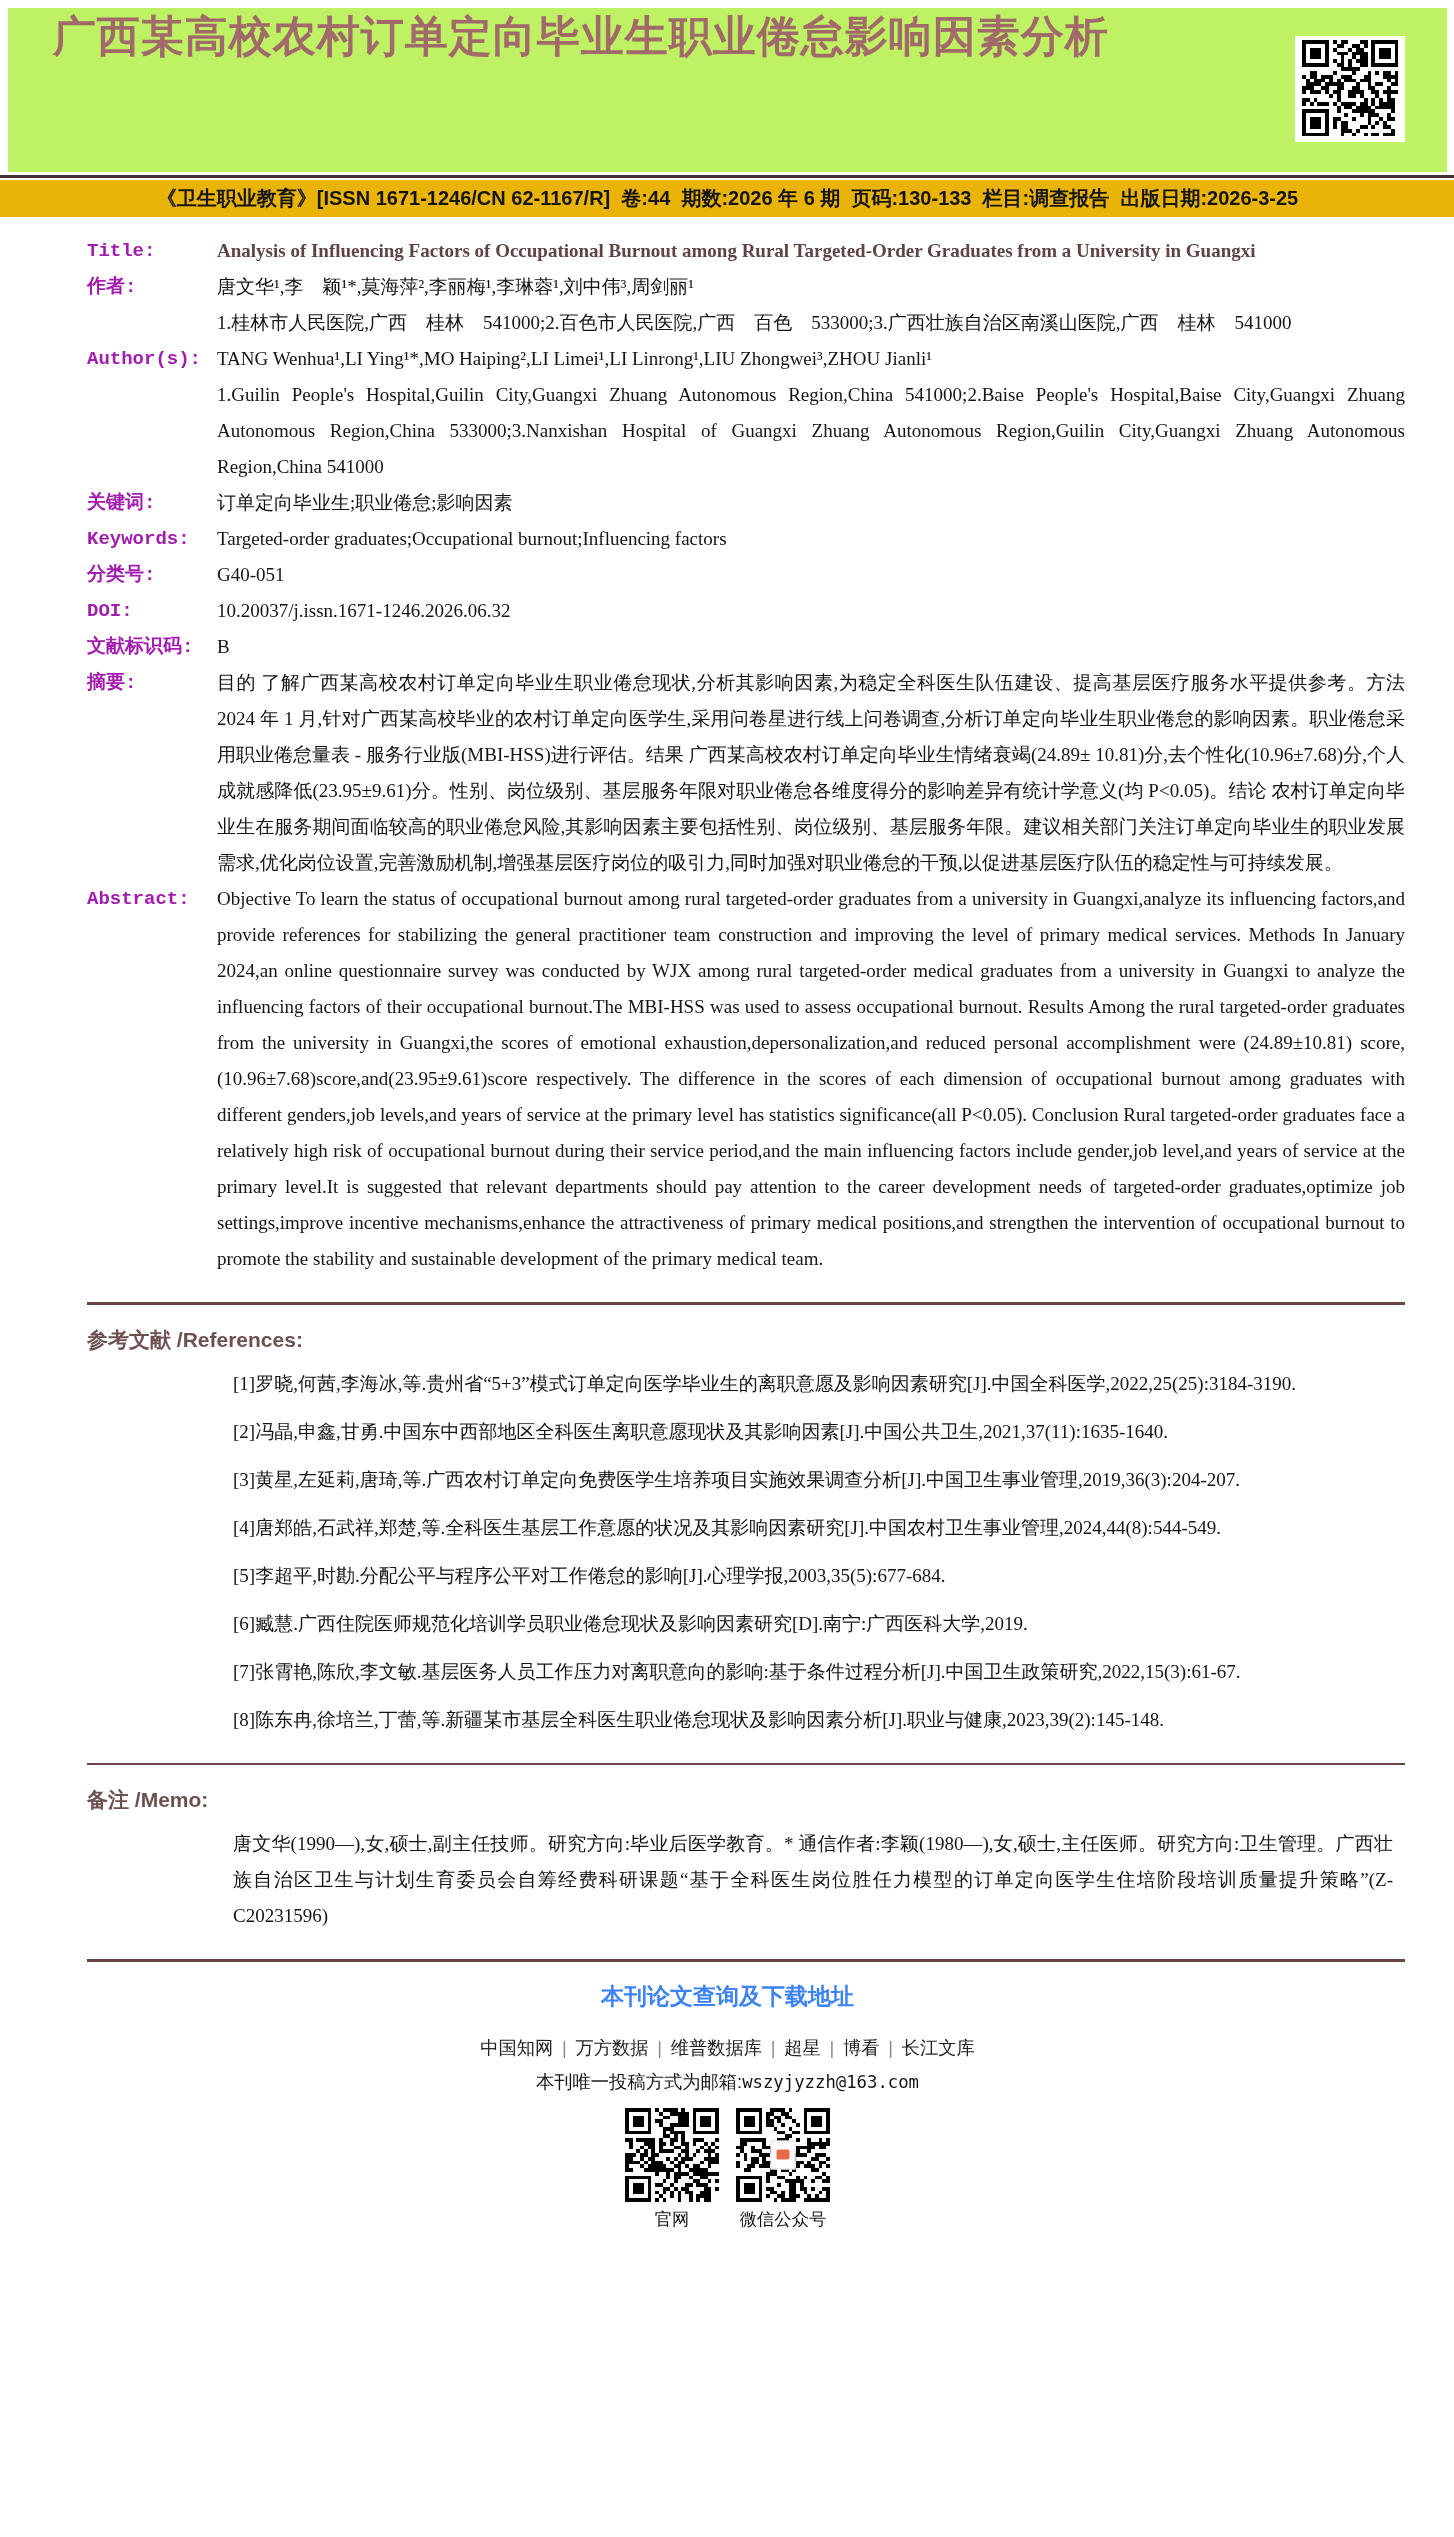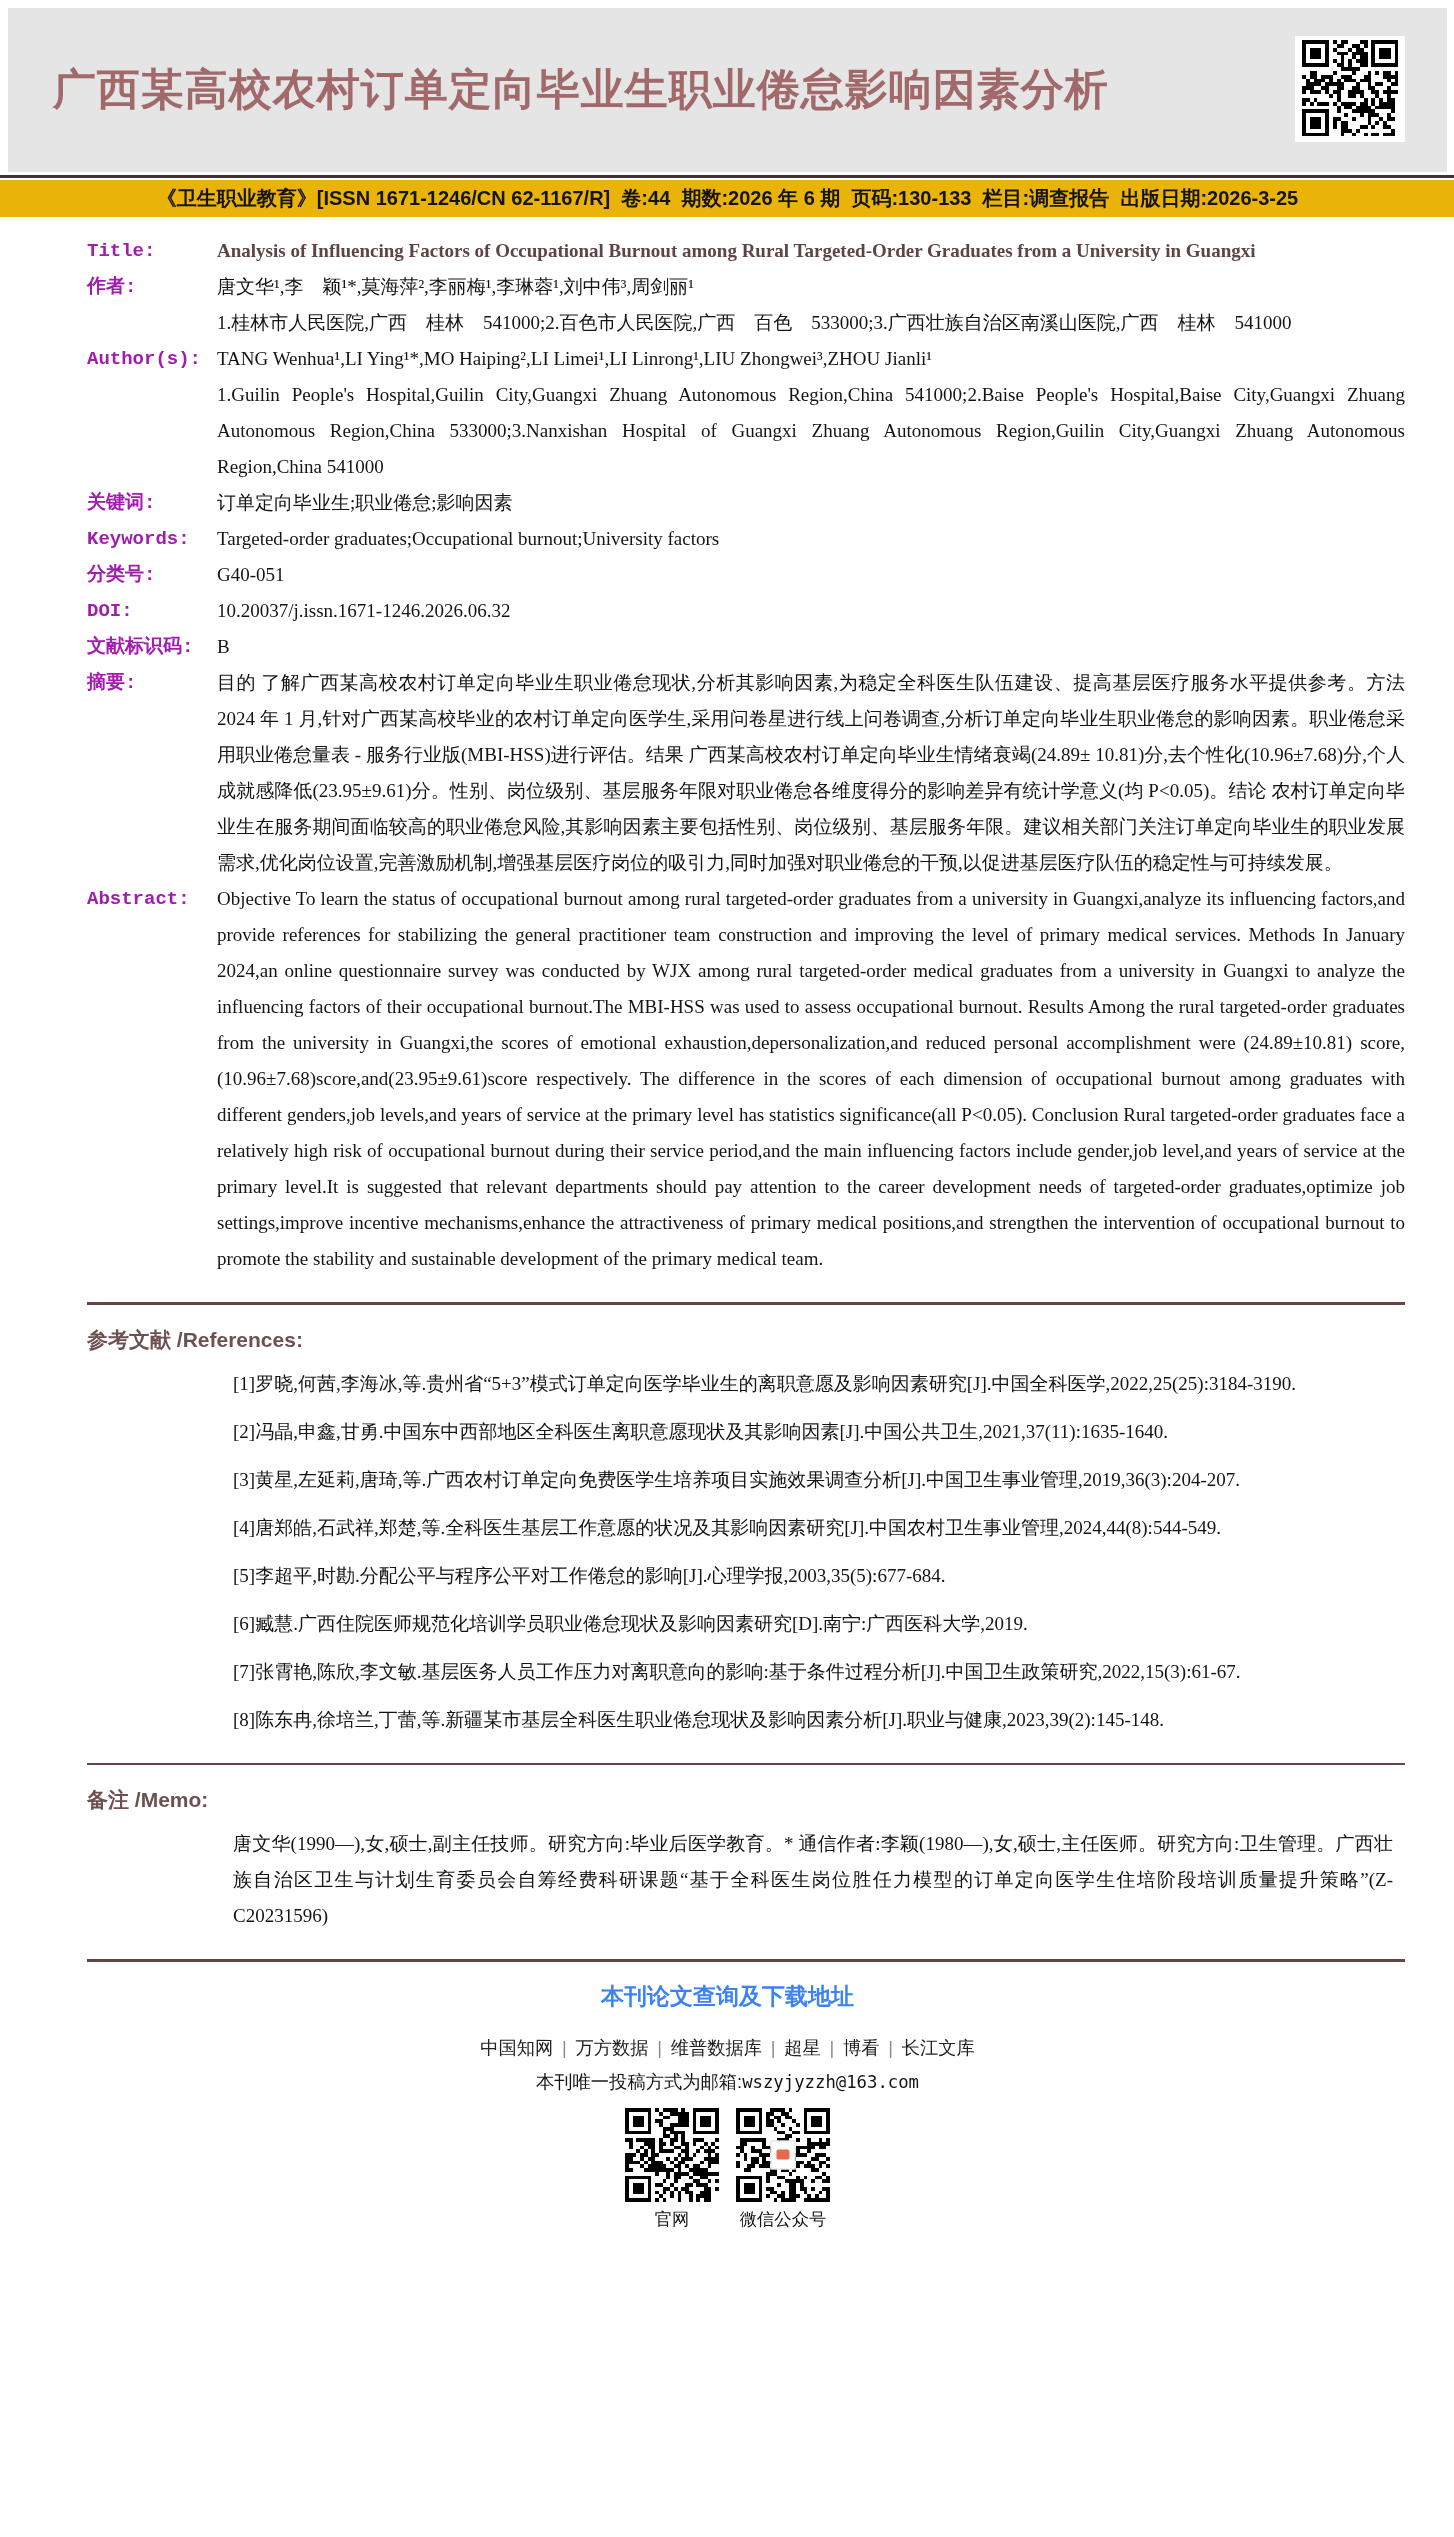--- a/index.html
+++ b/index.html
@@ -1,21 +1,21 @@
 <!DOCTYPE html>
 <html><head>
 <meta charset="utf-8">
 <style>
   html,body{margin:0;padding:0;background:#fff;}
   .page{width:1455px;height:2538px;background:#fff;position:relative;overflow:hidden;
         font-family:"Liberation Serif",serif;color:#141414;}
 
   
-  .banner{margin:7.7px 7.7px 0;height:164px;background:#e5e5e5;position:relative;
-          display:flex;align-items:center;}
+  .banner{margin:7.7px 7.7px 0;height:164px;background:#bef264;position:relative;
+          display:flex;align-items:flex-start;}
   .banner h1{margin:0 0 0 45px;font-family:"Liberation Sans",sans-serif;font-weight:bold;
              font-size:43px;letter-spacing:1px;color:#a2696a;}
   .qr-head{position:absolute;right:42px;top:28px;width:110px;height:106px;background:#fff;
            padding:4.8px;box-sizing:border-box;}
 
   .rule-dark{height:2.9px;background:#443030;margin-top:3.8px;}
 
   
   .journal-bar{margin-top:1.9px;height:37px;background:#eab308;display:flex;align-items:center;
                justify-content:center;font-family:"Liberation Sans",sans-serif;font-weight:bold;
@@ -307,21 +307,21 @@
       <div class="f-label">Author(s):</div>
       <div class="f-value">TANG Wenhua¹,LI Ying¹*,MO Haiping²,LI Limei¹,LI Linrong¹,LIU Zhongwei³,ZHOU Jianli¹
 1.Guilin People's Hospital,Guilin City,Guangxi Zhuang Autonomous Region,China 541000;2.Baise People's Hospital,Baise City,Guangxi Zhuang Autonomous Region,China 533000;3.Nanxishan Hospital of Guangxi Zhuang Autonomous Region,Guilin City,Guangxi Zhuang Autonomous Region,China 541000</div>
     </div>
     <div class="field-row">
       <div class="f-label">关键词:</div>
       <div class="f-value">订单定向毕业生;职业倦怠;影响因素</div>
     </div>
     <div class="field-row">
       <div class="f-label">Keywords:</div>
-      <div class="f-value">Targeted-order graduates;Occupational burnout;University factors</div>
+      <div class="f-value">Targeted-order graduates;Occupational burnout;Influencing factors</div>
     </div>
     <div class="field-row">
       <div class="f-label">分类号:</div>
       <div class="f-value">G40-051</div>
     </div>
     <div class="field-row">
       <div class="f-label">DOI:</div>
       <div class="f-value">10.20037/j.issn.1671-1246.2026.06.32</div>
     </div>
     <div class="field-row">

